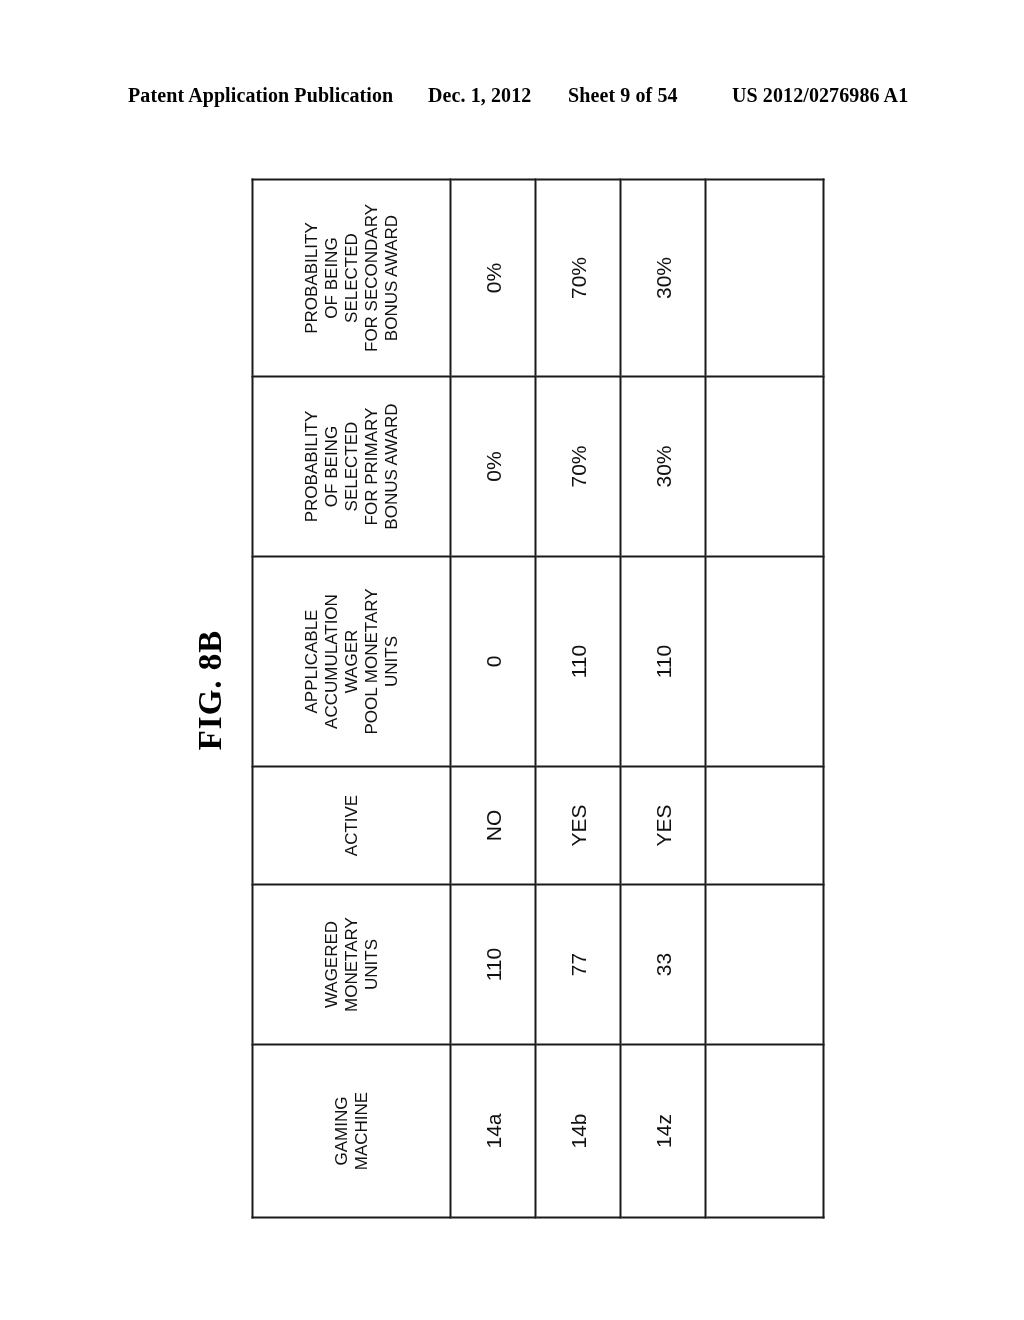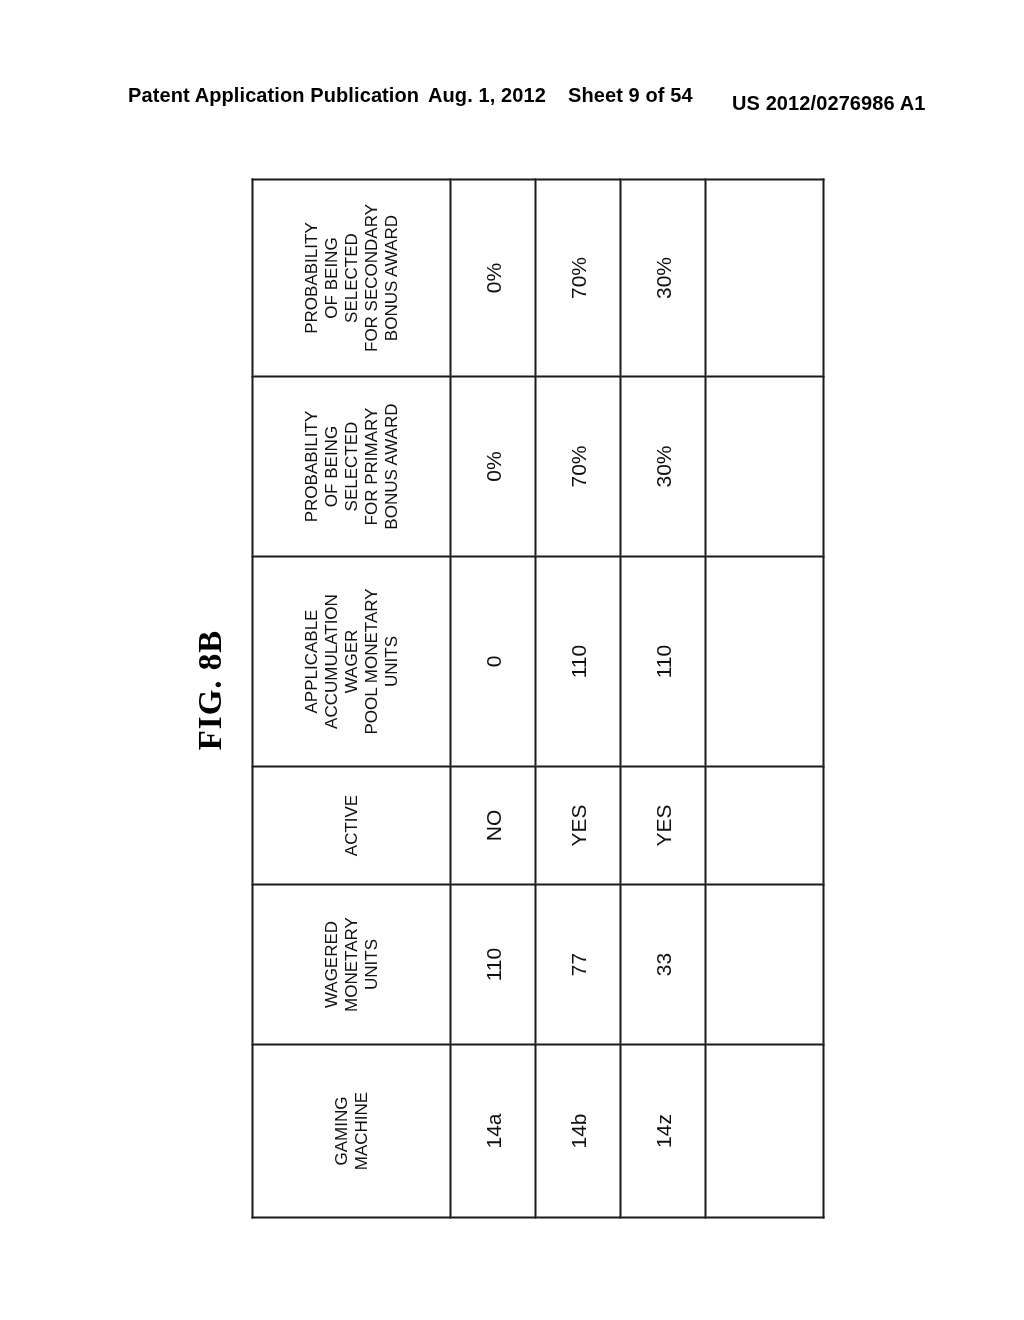--- a/index.html
+++ b/index.html
@@ -19,30 +19,30 @@
 
   
   .page-header {
     position: absolute;
     left: 0;
     top: 84px;
     width: 820px;
     height: 32px;
     display: flex;
     align-items: center;
-    font-family: Liberation Sans, sans-serif;
+    font-family: Liberation Serif, serif;
     font-weight: bold;
     font-size: 20px;
     letter-spacing: 0.1px;
     white-space: nowrap;
   }
   .hdr-pub   { position: absolute; left: 128px;  top: 0; }
   .hdr-date  { position: absolute; left: 428px;  top: 0; }
   .hdr-sheet { position: absolute; left: 568px;  top: 0; }
-  .hdr-num   { position: absolute; left: 732px;  top: 8px; }
+  .hdr-num   { position: absolute; left: 732px;  top: 0; }
 
   
   .fig-label {
     position: absolute;
     left: 210px;
     top: 690px;
     transform: translate(-50%, -50%) rotate(-90deg);
     transform-origin: 50% 50%;
     font-family: "Liberation Serif", serif;
     font-weight: bold;
@@ -115,21 +115,21 @@
   col.c4 { width: 180px; }
   col.c5 { width: 197px; }
 
   .hdr-line { display: block; }
 </style>
 </head>
 <body>
 
 <div class="page-header">
   <span class="hdr-pub">Patent Application Publication</span>
-  <span class="hdr-date">Aug. 1, 2012</span>
+  <span class="hdr-date">Dec. 1, 2012</span>
   <span class="hdr-sheet">Sheet 9 of 54</span>
   <span class="hdr-num">US 2012/0276986 A1</span>
 </div>
 
 <div class="fig-label">FIG. 8B</div>
 
 <div class="table-wrap">
   <div class="table-rot">
     <table class="fig-table">
       <colgroup>

